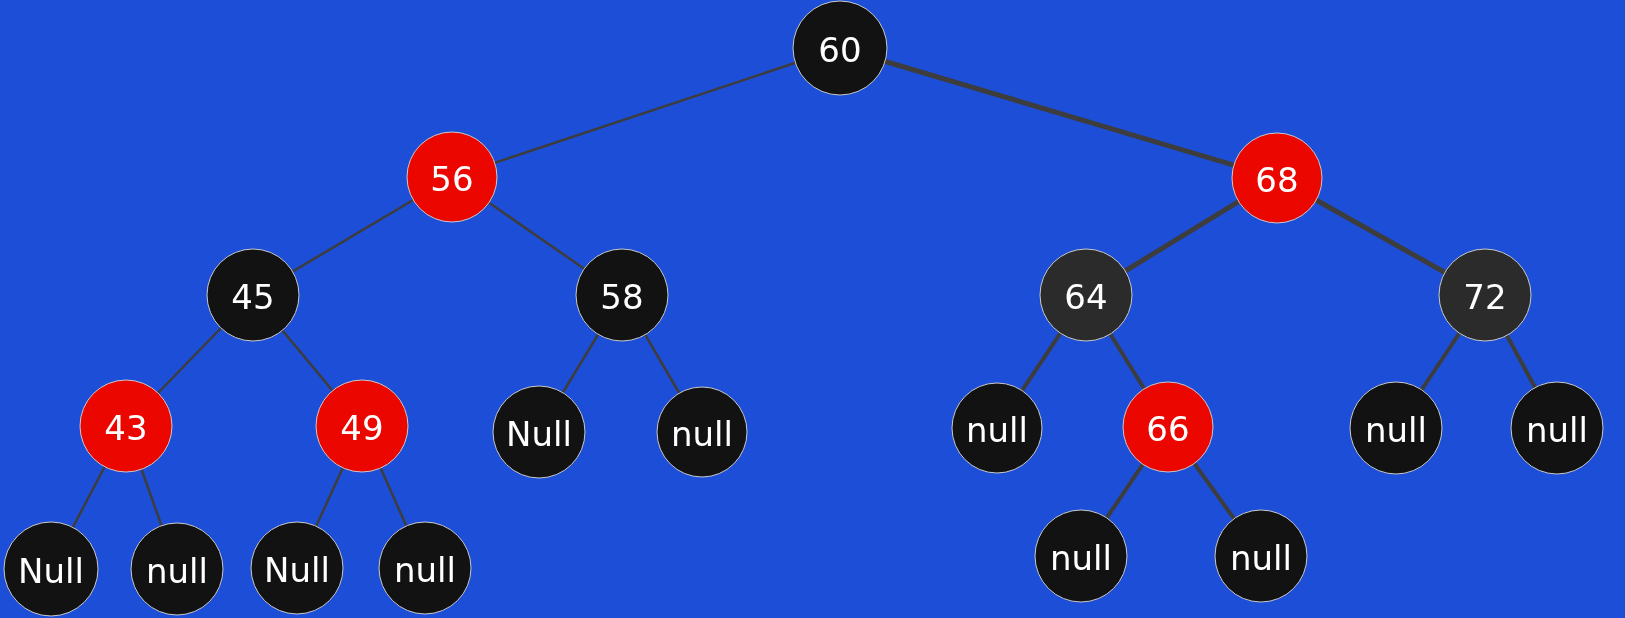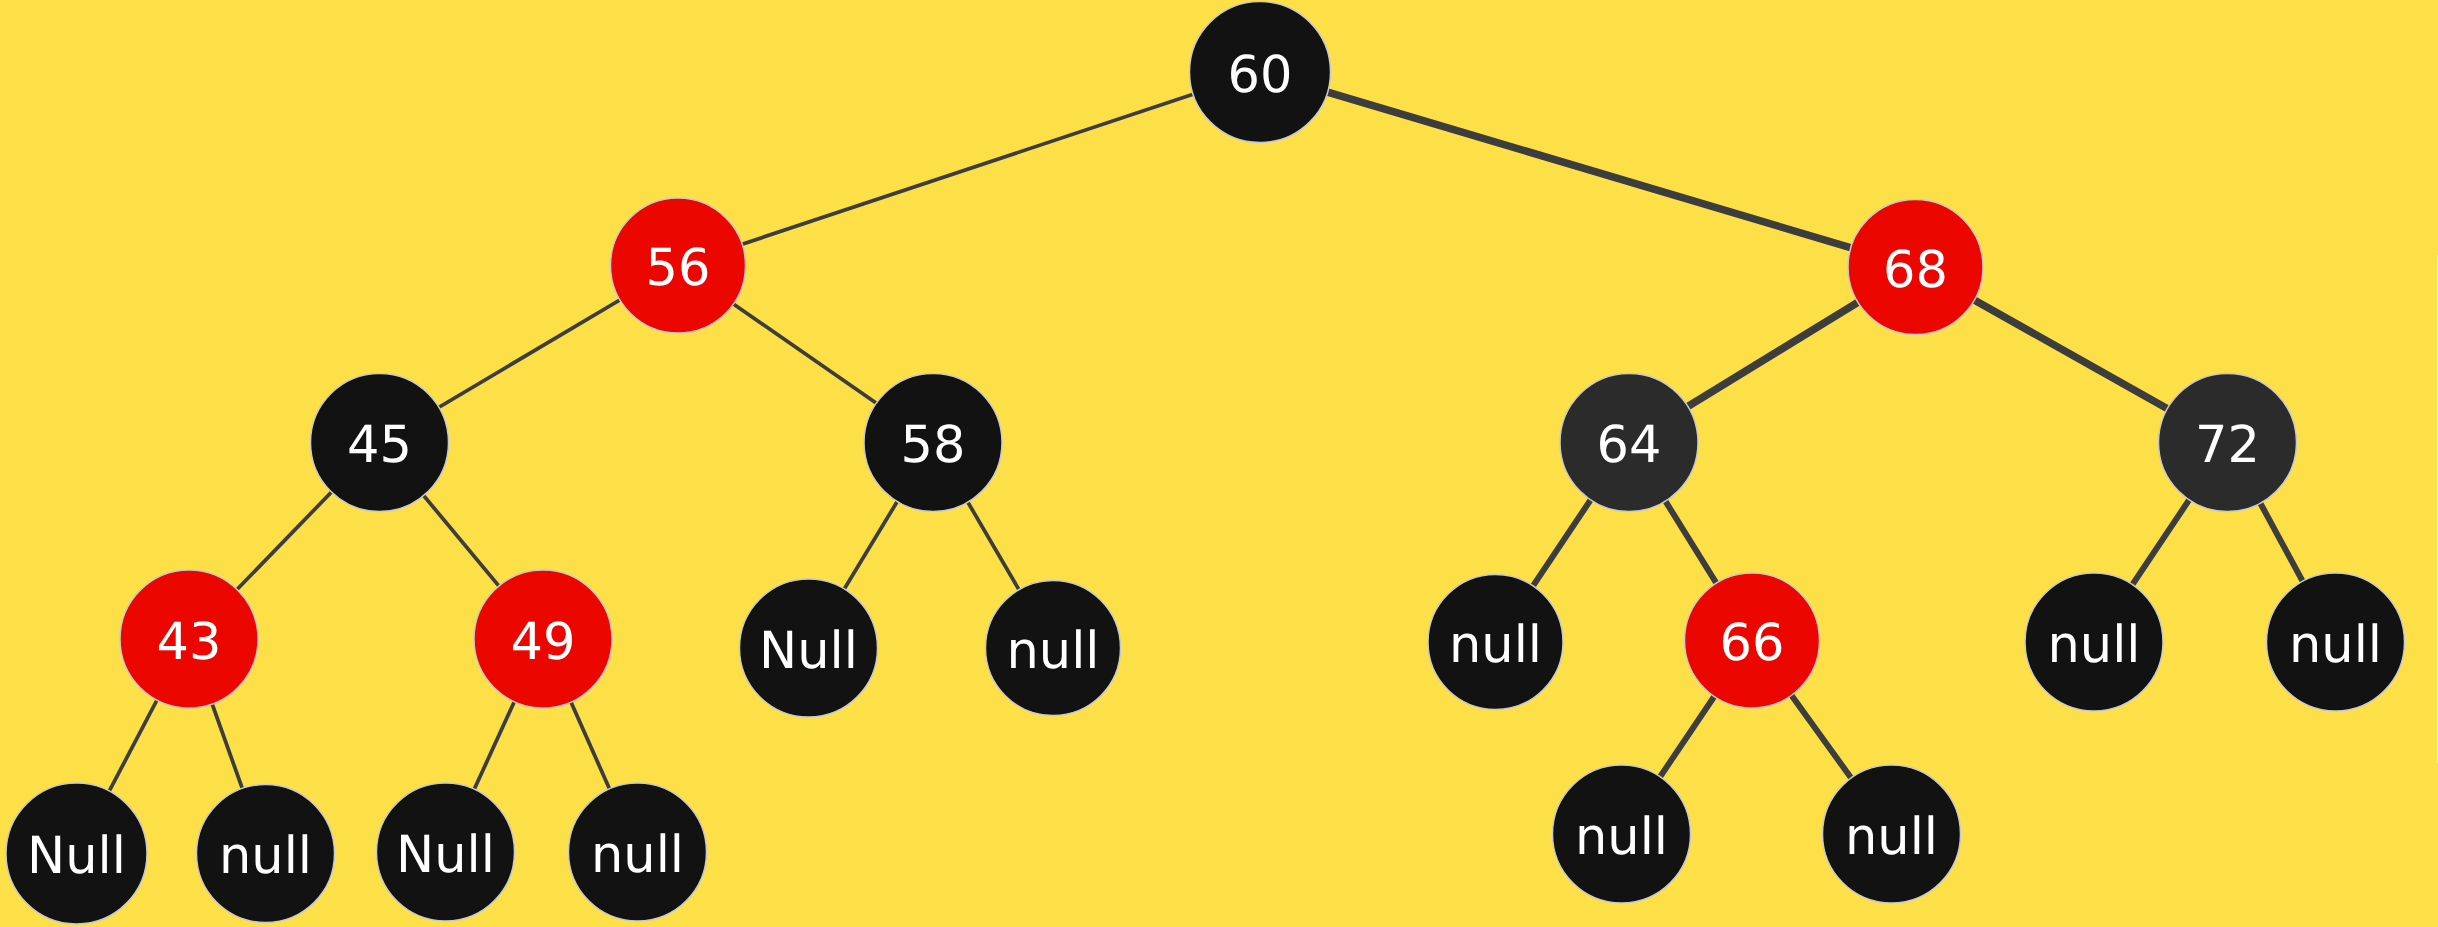--- a/index.html
+++ b/index.html
@@ -5,21 +5,21 @@
   html, body {
     margin: 0;
     padding: 0;
     background: #ffffff;
     font-family: "DejaVu Sans", "Liberation Sans", sans-serif;
   }
   .stage {
     position: relative;
     width: 1625px;
     height: 618px;
-    background: #fde047;
+    background: #1d4ed8;
     overflow: hidden;
   }
   svg {
     display: block;
     width: 1625px;
     height: 618px;
   }
   .node-label {
     fill: #ffffff;
     text-anchor: middle;

